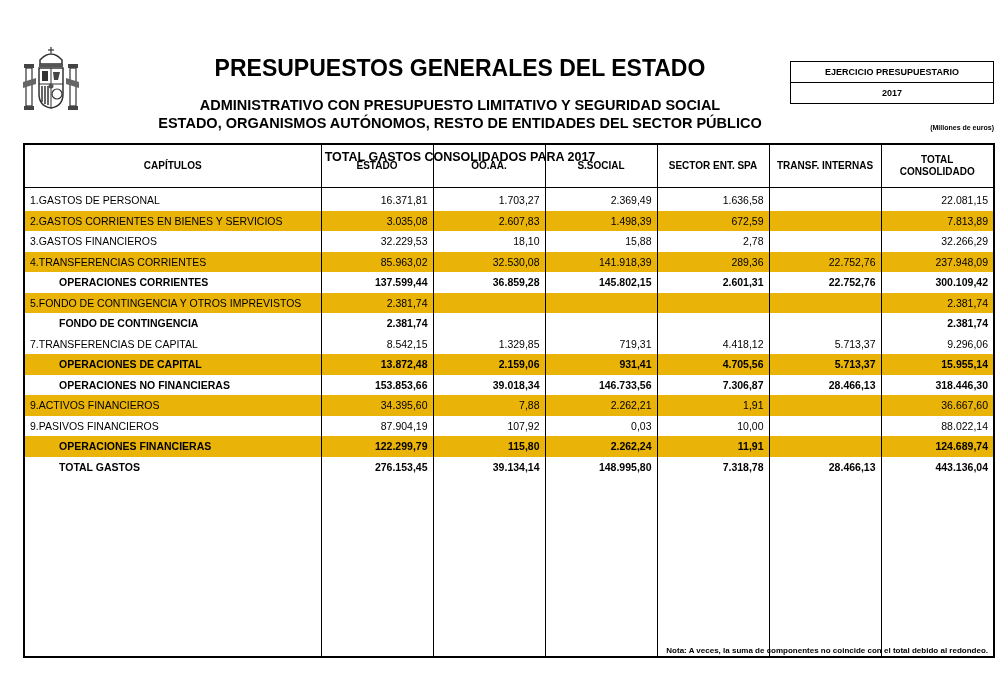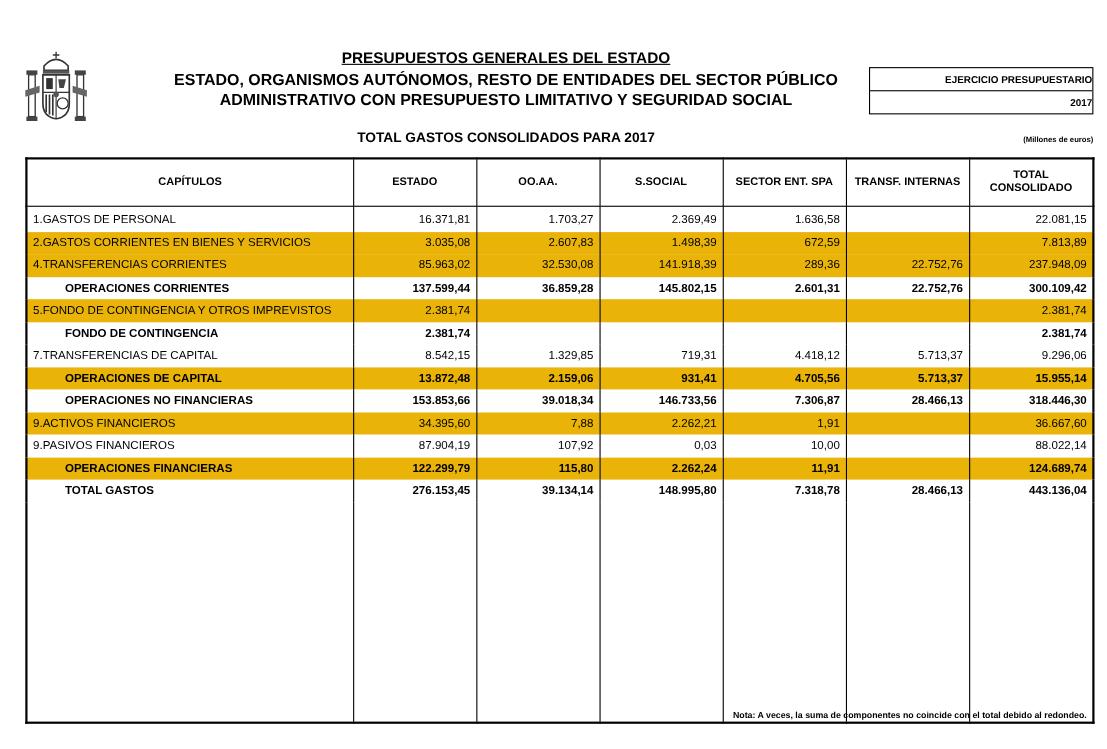--- a/index.html
+++ b/index.html
@@ -1,23 +1,23 @@
 <!DOCTYPE html>
 <html><head>
 <meta charset="utf-8">
 <style>
   html, body { margin:0; padding:0; background:#ffffff; }
   body { width:1006px; height:681px; position:relative; overflow:hidden; font-family:"Liberation Sans", sans-serif; color:#000; }
   .emblem { position:absolute; left:22px; top:46px; width:58px; height:70px; }
   .title-block { position:absolute; left:140px; top:40px; width:640px; text-align:center; }
-  .title { font-size:14px; font-weight:bold; letter-spacing:0px; margin:0; line-height:24px;text-decoration:underline; }
+  .title { font-size:23px; font-weight:bold; letter-spacing:0px; margin:16px; line-height:24px; }
   .subtitle { font-size:14.5px; font-weight:bold; margin:0; line-height:18px; }
   .subtitle2 { font-size:12.5px; font-weight:bold; margin:16px; line-height:18px; }
   .ejercicio { position:absolute; left:790px; top:61px; width:202px; border:1.5px solid #000; }
-  .ejercicio div { font-size:9px; font-weight:bold; text-align:right; height:20px; line-height:20px; }
+  .ejercicio div { font-size:9px; font-weight:bold; text-align:center; height:20px; line-height:20px; }
   .ejercicio .lbl { border-bottom:1.5px solid #000; }
   .units { position:absolute; right:12px; top:124px; font-size:7px; font-weight:bold; }
   table.main { position:absolute; left:23px; top:143px; width:970px; height:515px; border-collapse:collapse; border:2px solid #000; table-layout:fixed; }
   table.main th { font-size:10px; font-weight:bold; height:40px; border:1.5px solid #000; text-align:center; line-height:12px; }
   table.main td { font-size:10.5px; height:20.5px; padding:0 5px; border-left:1.5px solid #000; border-right:1.5px solid #000; white-space:nowrap; }
   table.main td.num { text-align:right; }
   table.main tr.alt td { background:#eab308; }
   table.main tr.bold td { font-weight:bold; }
   table.main tr.bold td.lbl { padding-left:34px; }
   table.main tr.filler td { height:auto; background:#fff; }
@@ -50,22 +50,22 @@
   <rect x="2" y="18" width="10" height="4" fill="#444"></rect>
   <rect x="46" y="18" width="10" height="4" fill="#444"></rect>
   <rect x="2" y="60" width="10" height="4" fill="#444"></rect>
   <rect x="46" y="60" width="10" height="4" fill="#444"></rect>
   <path d="M1 36 L14 32 L14 38 L1 42 Z" fill="#666"></path>
   <path d="M57 36 L44 32 L44 38 L57 42 Z" fill="#666"></path>
 </svg>
 
 <div class="title-block">
   <p class="title">PRESUPUESTOS GENERALES DEL ESTADO</p>
+  <p class="subtitle">ADMINISTRATIVO CON PRESUPUESTO LIMITATIVO Y SEGURIDAD SOCIAL</p>
   <p class="subtitle">ESTADO, ORGANISMOS AUTÓNOMOS, RESTO DE ENTIDADES DEL SECTOR PÚBLICO</p>
-  <p class="subtitle">ADMINISTRATIVO CON PRESUPUESTO LIMITATIVO Y SEGURIDAD SOCIAL</p>
   <p class="subtitle2">TOTAL GASTOS CONSOLIDADOS PARA 2017</p>
 </div>
 
 <div class="ejercicio">
   <div class="lbl">EJERCICIO PRESUPUESTARIO</div>
   <div>2017</div>
 </div>
 
 <div class="units">(Millones de euros)</div>
 
@@ -102,20 +102,29 @@
       </tr>
       <tr class="alt">
         <td class="lbl">2.GASTOS CORRIENTES EN BIENES Y SERVICIOS</td>
         <td class="num">3.035,08</td>
         <td class="num">2.607,83</td>
         <td class="num">1.498,39</td>
         <td class="num">672,59</td>
         <td class="num"></td>
         <td class="num">7.813,89</td>
       </tr>
+      <tr>
+        <td class="lbl">3.GASTOS FINANCIEROS</td>
+        <td class="num">32.229,53</td>
+        <td class="num">18,10</td>
+        <td class="num">15,88</td>
+        <td class="num">2,78</td>
+        <td class="num"></td>
+        <td class="num">32.266,29</td>
+      </tr>
       <tr class="alt">
         <td class="lbl">4.TRANSFERENCIAS CORRIENTES</td>
         <td class="num">85.963,02</td>
         <td class="num">32.530,08</td>
         <td class="num">141.918,39</td>
         <td class="num">289,36</td>
         <td class="num">22.752,76</td>
         <td class="num">237.948,09</td>
       </tr>
       <tr class="bold">

